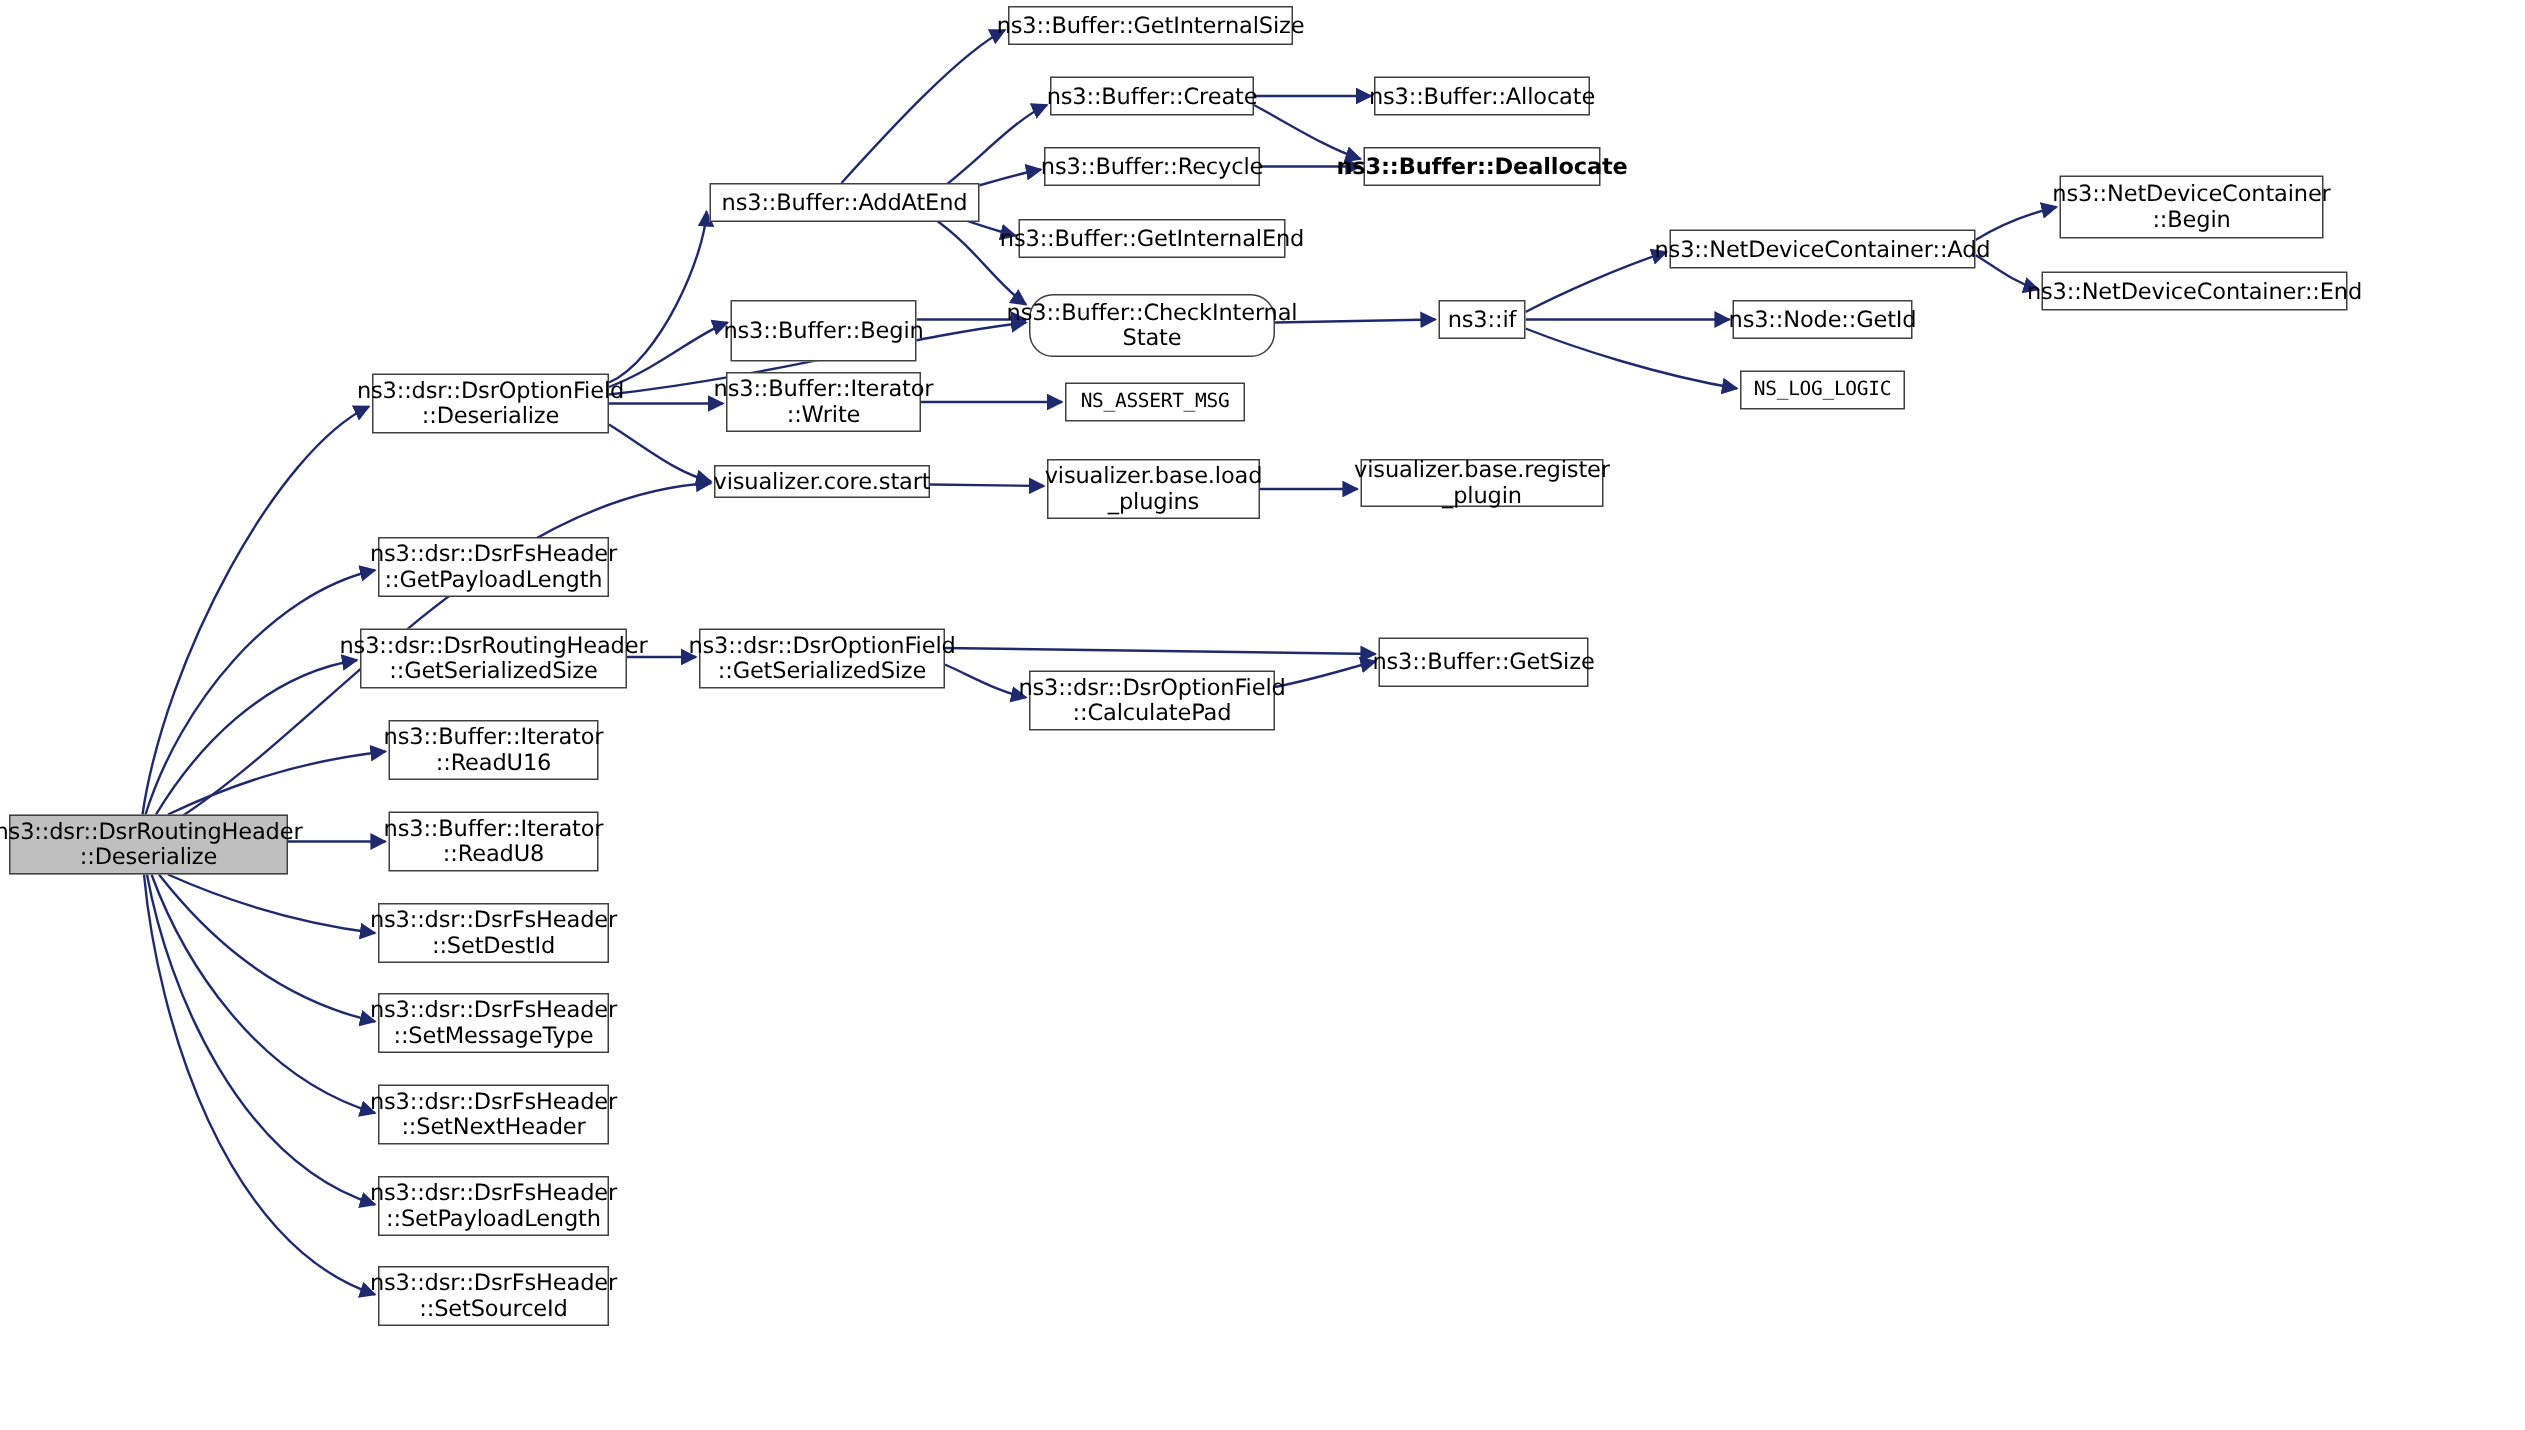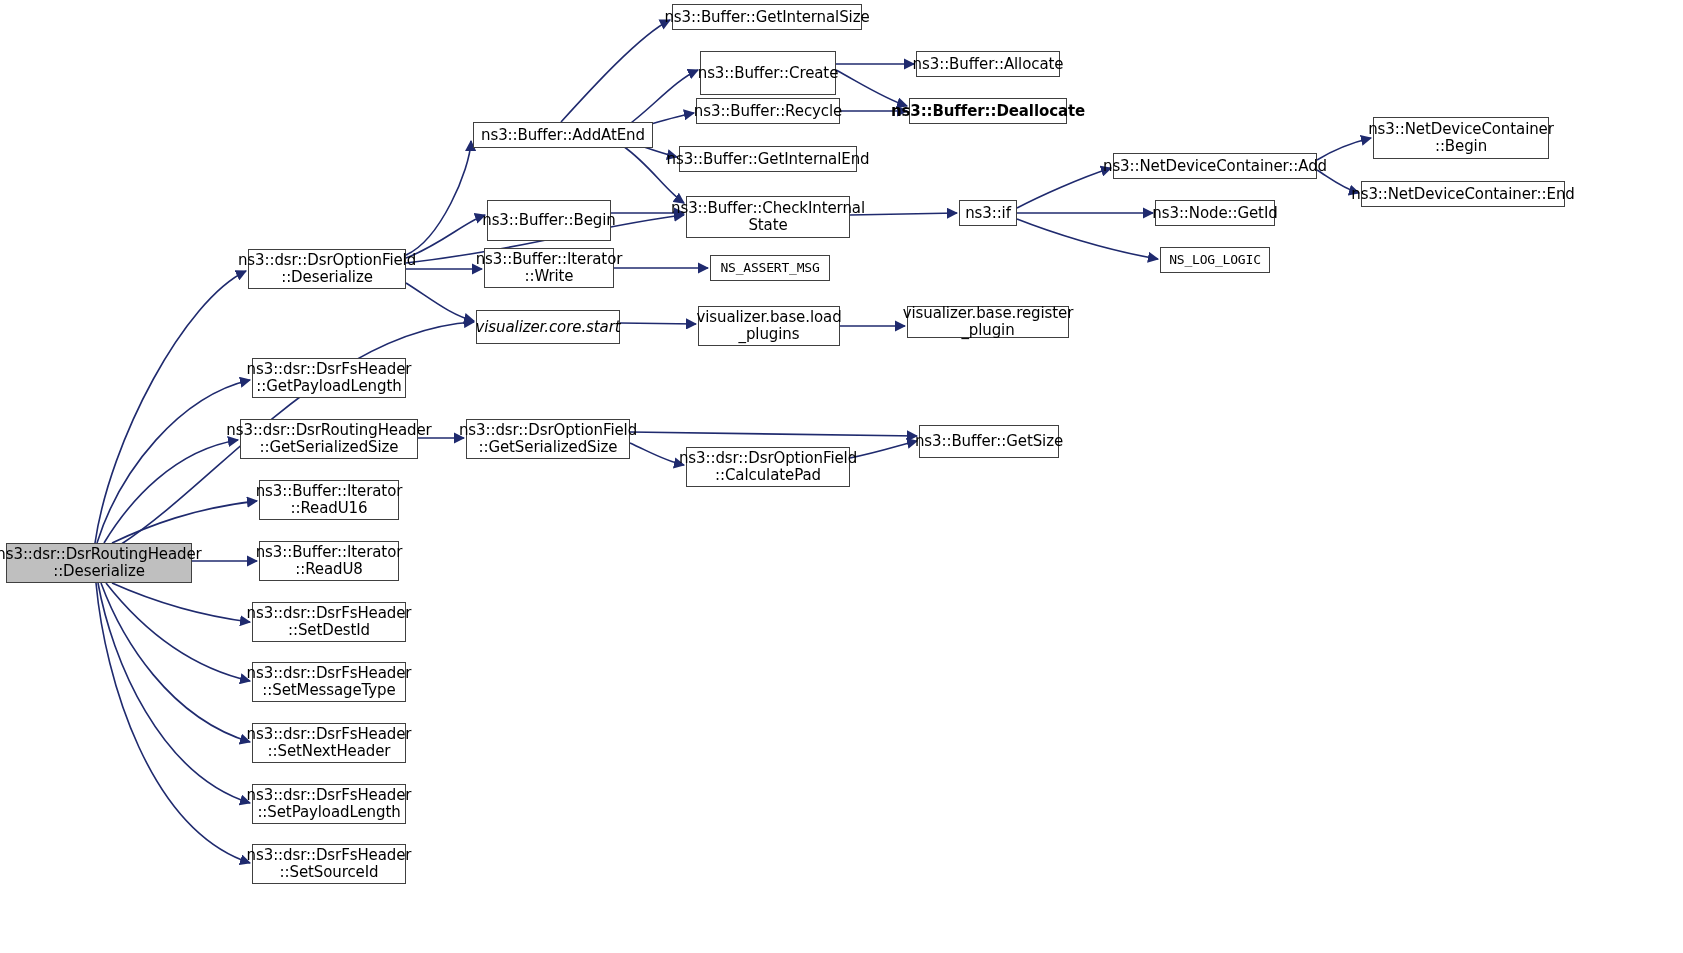--- a/index.html
+++ b/index.html
@@ -94,28 +94,28 @@
       <div class="node" style="left: 252px; top: 723px; width: 154px; height: 40px;">ns3::dsr::DsrFsHeader
 ::SetNextHeader</div>
       <div class="node" style="left: 252px; top: 784px; width: 154px; height: 40px;">ns3::dsr::DsrFsHeader
 ::SetPayloadLength</div>
       <div class="node" style="left: 252px; top: 844px; width: 154px; height: 40px;">ns3::dsr::DsrFsHeader
 ::SetSourceId</div>
       <div class="node" style="left: 473px; top: 122px; width: 180px; height: 26px;">ns3::Buffer::AddAtEnd</div>
       <div class="node" style="left: 487px; top: 200px; width: 124px; height: 41px;">ns3::Buffer::Begin</div>
       <div class="node" style="left: 484px; top: 248px; width: 130px; height: 40px;">ns3::Buffer::Iterator
 ::Write</div>
-      <div class="node" style="left: 476px; top: 310px; width: 144px; height: 34px; font-style: italic;">visualizer.core.start</div>
+      <div class="node" style="left: 476px; top: 310px; width: 144px; height: 22px;">visualizer.core.start</div>
       <div class="node" style="left: 466px; top: 419px; width: 164px; height: 40px;">ns3::dsr::DsrOptionField
 ::GetSerializedSize</div>
       <div class="node" style="left: 672px; top: 4px; width: 190px; height: 26px;">ns3::Buffer::GetInternalSize</div>
-      <div class="node" style="left: 700px; top: 51px; width: 136px; height: 44px;">ns3::Buffer::Create</div>
+      <div class="node" style="left: 700px; top: 51px; width: 136px; height: 26px;">ns3::Buffer::Create</div>
       <div class="node" style="left: 696px; top: 98px; width: 144px; height: 26px;">ns3::Buffer::Recycle</div>
       <div class="node" style="left: 679px; top: 146px; width: 178px; height: 26px;">ns3::Buffer::GetInternalEnd</div>
-      <div class="node" style="left: 686px; top: 196px; width: 164px; height: 42px;">ns3::Buffer::CheckInternal
+      <div class="node" style="left: 686px; top: 196px; width: 164px; height: 42px; border-radius: 16px;">ns3::Buffer::CheckInternal
 State</div>
       <div class="node mono" style="left: 710px; top: 255px; width: 120px; height: 26px;">NS_ASSERT_MSG</div>
       <div class="node" style="left: 698px; top: 306px; width: 142px; height: 40px;">visualizer.base.load
 _plugins</div>
       <div class="node" style="left: 686px; top: 447px; width: 164px; height: 40px;">ns3::dsr::DsrOptionField
 ::CalculatePad</div>
       <div class="node" style="left: 916px; top: 51px; width: 144px; height: 26px;">ns3::Buffer::Allocate</div>
       <div class="node" style="left: 909px; top: 98px; width: 158px; height: 26px; font-weight: bold;">ns3::Buffer::Deallocate</div>
       <div class="node" style="left: 959px; top: 200px; width: 58px; height: 26px;">ns3::if</div>
       <div class="node" style="left: 907px; top: 306px; width: 162px; height: 32px;">visualizer.base.register

